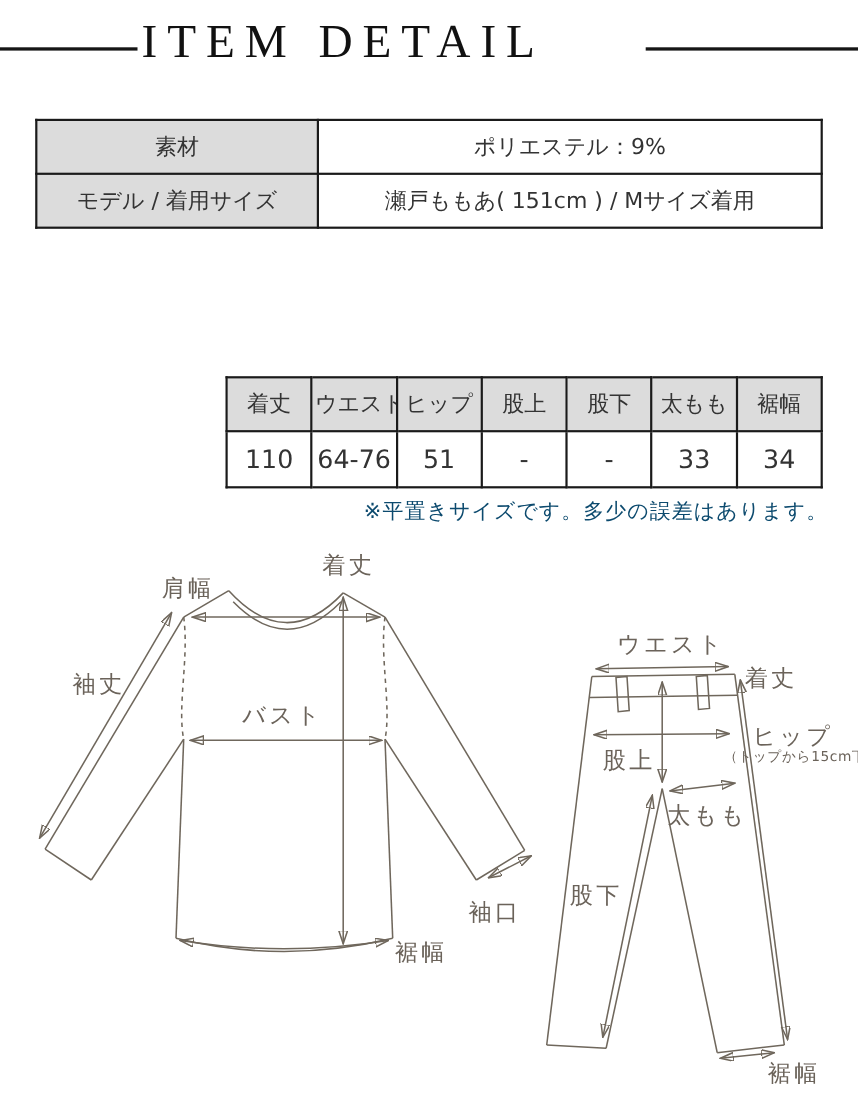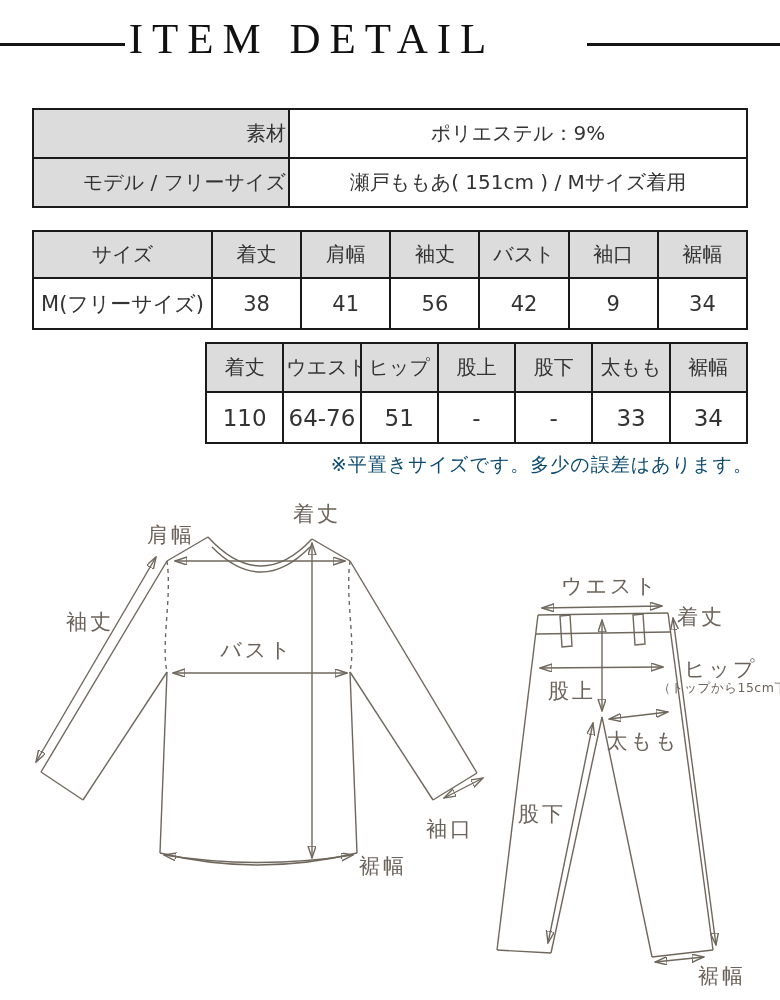--- a/index.html
+++ b/index.html
@@ -16,21 +16,21 @@
     font-family:"Liberation Serif","DejaVu Serif",serif;
     font-size:43px;font-weight:400;letter-spacing:9px;color:#111;white-space:nowrap;
   }
   
   table{border-collapse:collapse;table-layout:fixed;background:#fff;
         font-family:"DejaVu Sans","Liberation Sans",sans-serif;}
   td,th{border:2px solid #1a1a1a;text-align:center;vertical-align:middle;
         font-weight:400;color:#333;padding:0 2px;overflow:hidden;white-space:nowrap;}
   th{background:#dcdcdc;}
   .spec-table{position:absolute;left:32px;top:108px;width:716px;font-size:20px;}
-  .spec-table th{width:250px;text-align:right;}
+  .spec-table th{width:250px;}
   .spec-table td,.spec-table th{height:47px;}
   .size-table-top{position:absolute;left:32px;top:230px;width:716px;}
   .size-table-top th{height:45px;font-size:20px;}
   .size-table-top td{height:49px;font-size:21px;}
   .size-table-top .c0{width:173px;}
   .size-table-bottom{position:absolute;left:205px;top:342px;width:543px;}
   .size-table-bottom th{height:47px;font-size:20px;}
   .size-table-bottom td{height:49px;font-size:23px;}
   
   .note{position:absolute;right:27px;top:452px;font-size:19px;color:#0c4a6e;
@@ -52,50 +52,26 @@
   <div class="page-title">ITEM DETAIL</div>
   <div class="hline right"></div>
 
   <table class="spec-table">
     <tbody>
       <tr>
         <th>素材</th>
         <td>ポリエステル：9%</td>
       </tr>
       <tr>
-        <th>モデル / フリーサイズ</th>
+        <th>モデル / 着用サイズ</th>
         <td>瀬戸ももあ( 151cm ) / Mサイズ着用</td>
       </tr>
     </tbody>
   </table>
 
-  <table class="size-table-top">
-    <thead>
-      <tr>
-        <th class="c0">サイズ</th>
-        <th>着丈</th>
-        <th>肩幅</th>
-        <th>袖丈</th>
-        <th>バスト</th>
-        <th>袖口</th>
-        <th>裾幅</th>
-      </tr>
-    </thead>
-    <tbody>
-      <tr>
-        <td>M(フリーサイズ)</td>
-        <td>38</td>
-        <td>41</td>
-        <td>56</td>
-        <td>42</td>
-        <td>9</td>
-        <td>34</td>
-      </tr>
-    </tbody>
-  </table>
 
   <table class="size-table-bottom">
     <thead>
       <tr>
         <th>着丈</th>
         <th>ウエスト</th>
         <th>ヒップ</th>
         <th>股上</th>
         <th>股下</th>
         <th>太もも</th>

